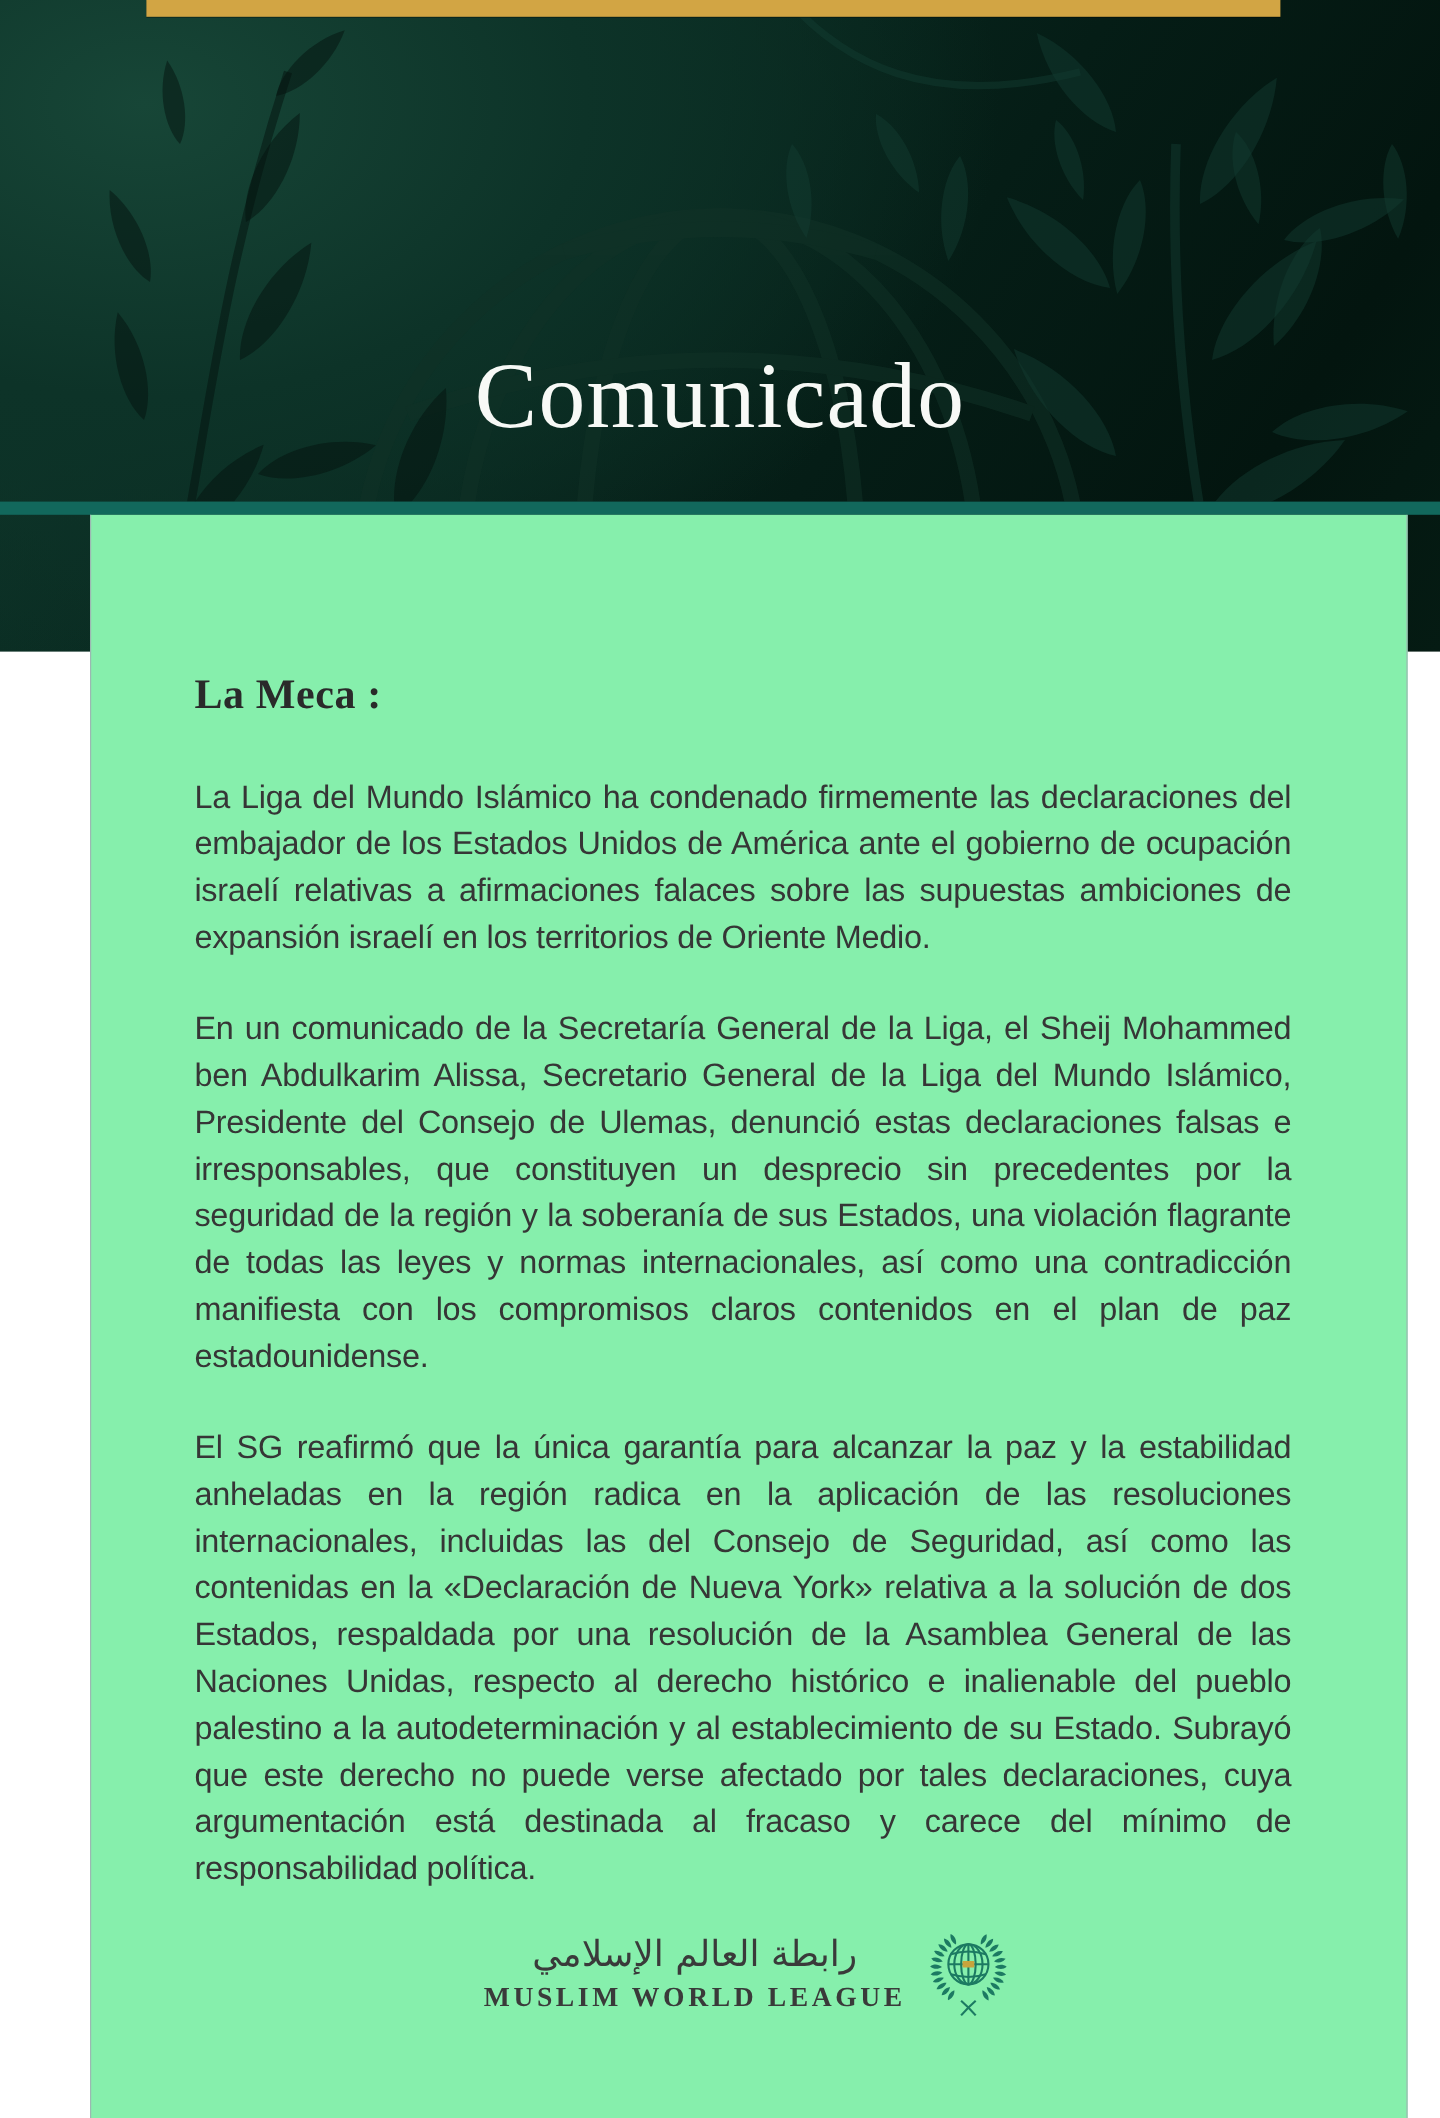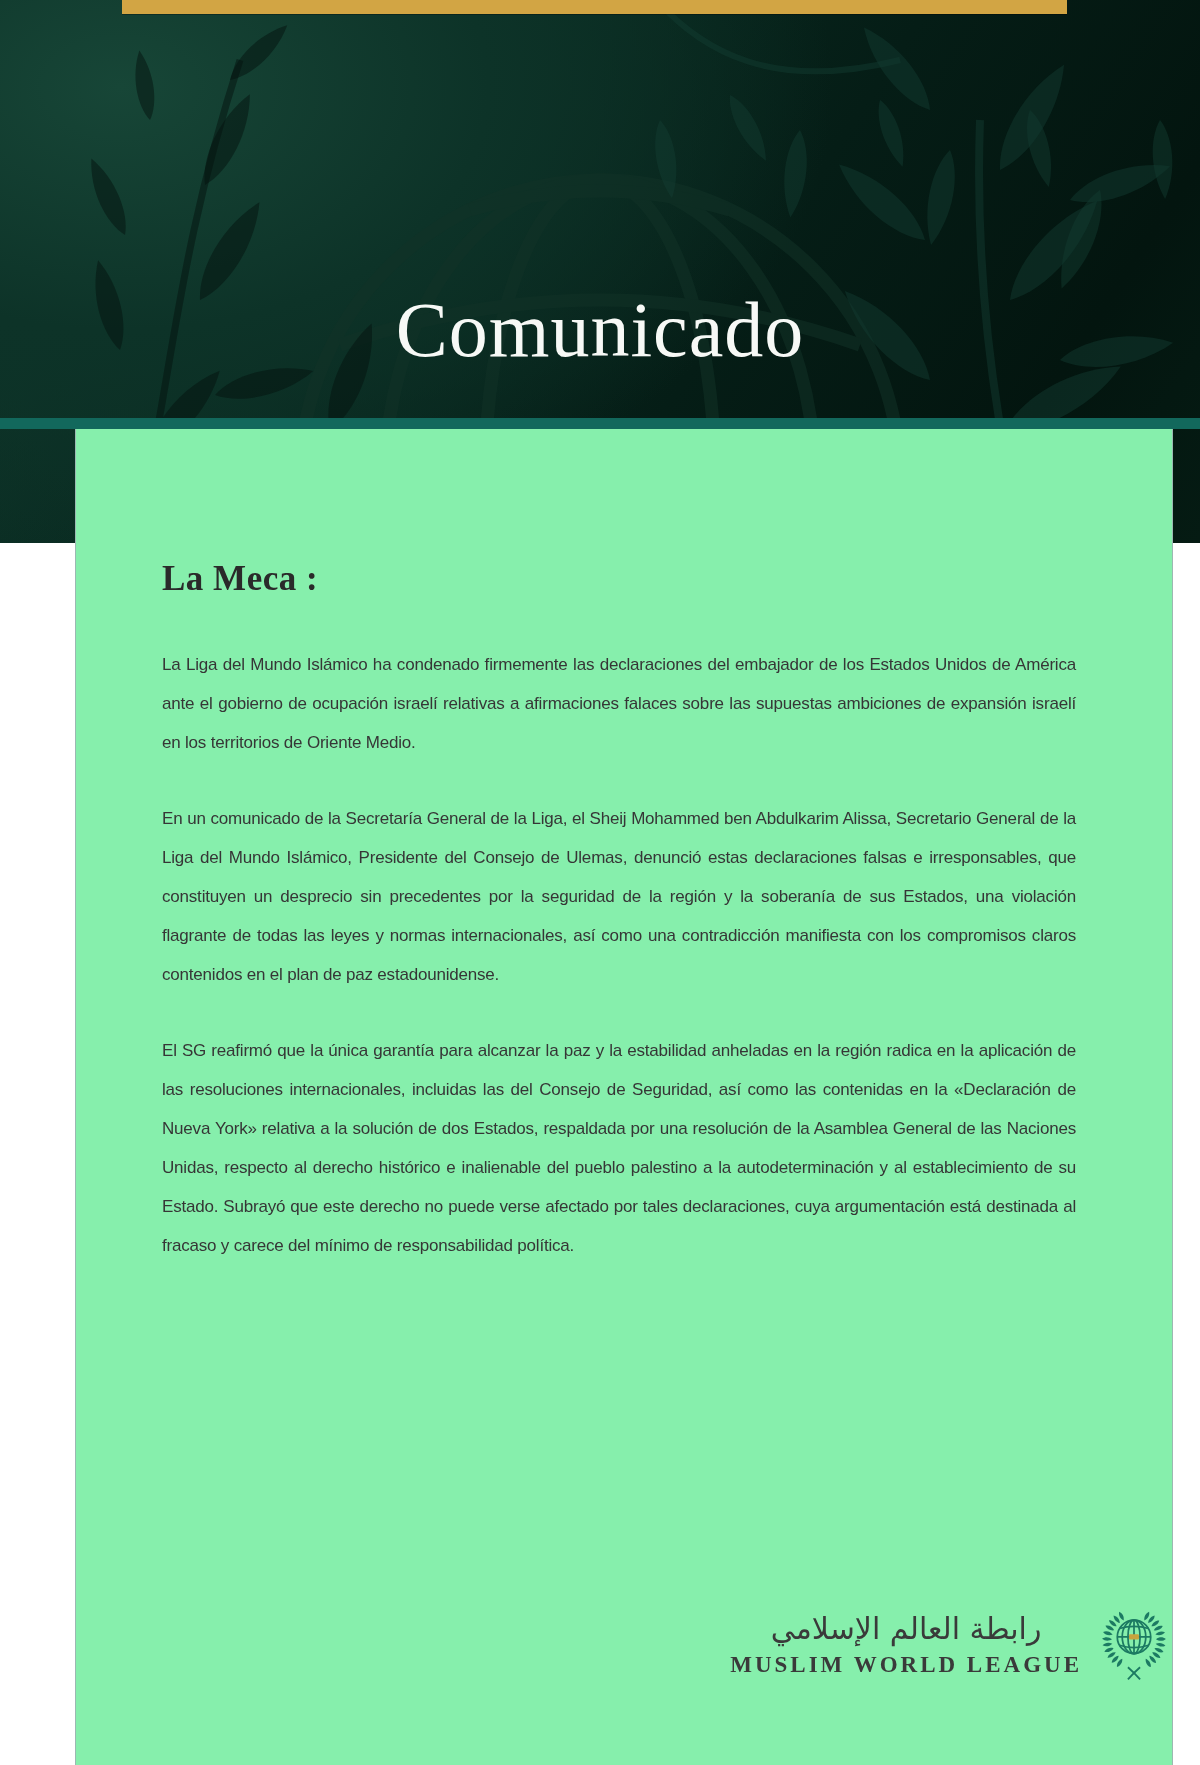--- a/index.html
+++ b/index.html
@@ -40,28 +40,28 @@
     margin-left:18px;
   }
   .place{
     position:absolute;top:130px;left:86px;margin:0;
     font-family:"Liberation Serif",serif;font-weight:700;
     font-size:35px;line-height:40px;letter-spacing:.5px;
     color:var(--heading-text,#2a2a2a);
   }
   .body-text{position:absolute;top:216px;left:86px;width:914px;}
   .body-text p{
-    margin:0 0 37px;font-size:17px;line-height:39px;letter-spacing:-.2px;
+    margin:0 0 37px;font-size:27px;line-height:39px;letter-spacing:-.2px;
     text-align:justify;color:var(--body-text,#363636);
   }
   .body-text p:last-child{margin-bottom:0;}
   
   .logo{
     position:absolute;top:1176px;left:0;width:100%;
-    display:flex;justify-content:flex-end;align-items:center;gap:14px;
+    display:flex;justify-content:center;align-items:center;gap:14px;
   }
   .logo-text{display:flex;flex-direction:column;align-items:center;}
   .arabic{
     font-family:"DejaVu Sans",sans-serif;font-size:30px;line-height:1.2;
     color:#3a3a3a;direction:rtl;
   }
   .latin{
     font-family:"Liberation Serif",serif;font-weight:700;font-size:23px;
     letter-spacing:3px;color:#3a3a3a;margin-top:5px;white-space:nowrap;
   }

